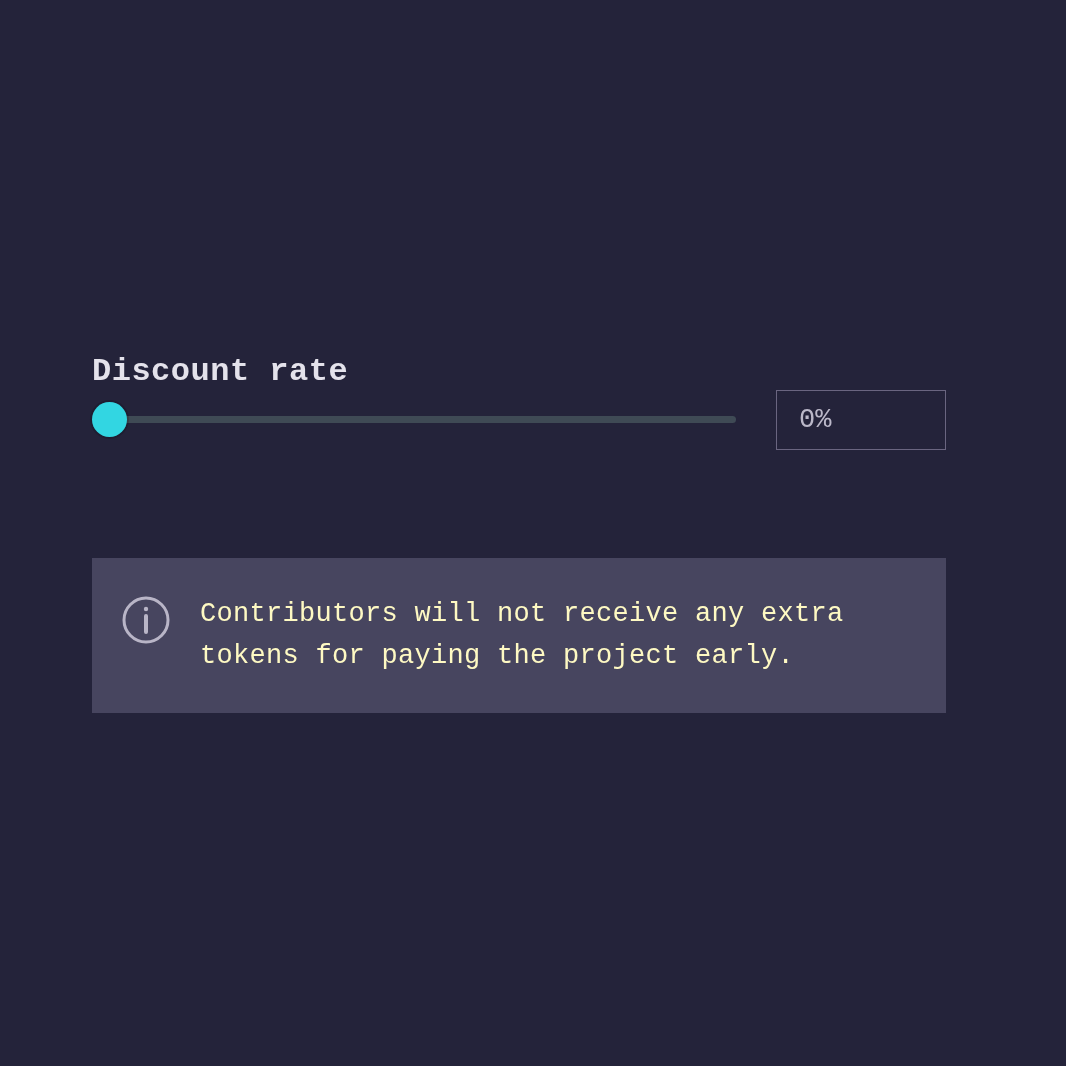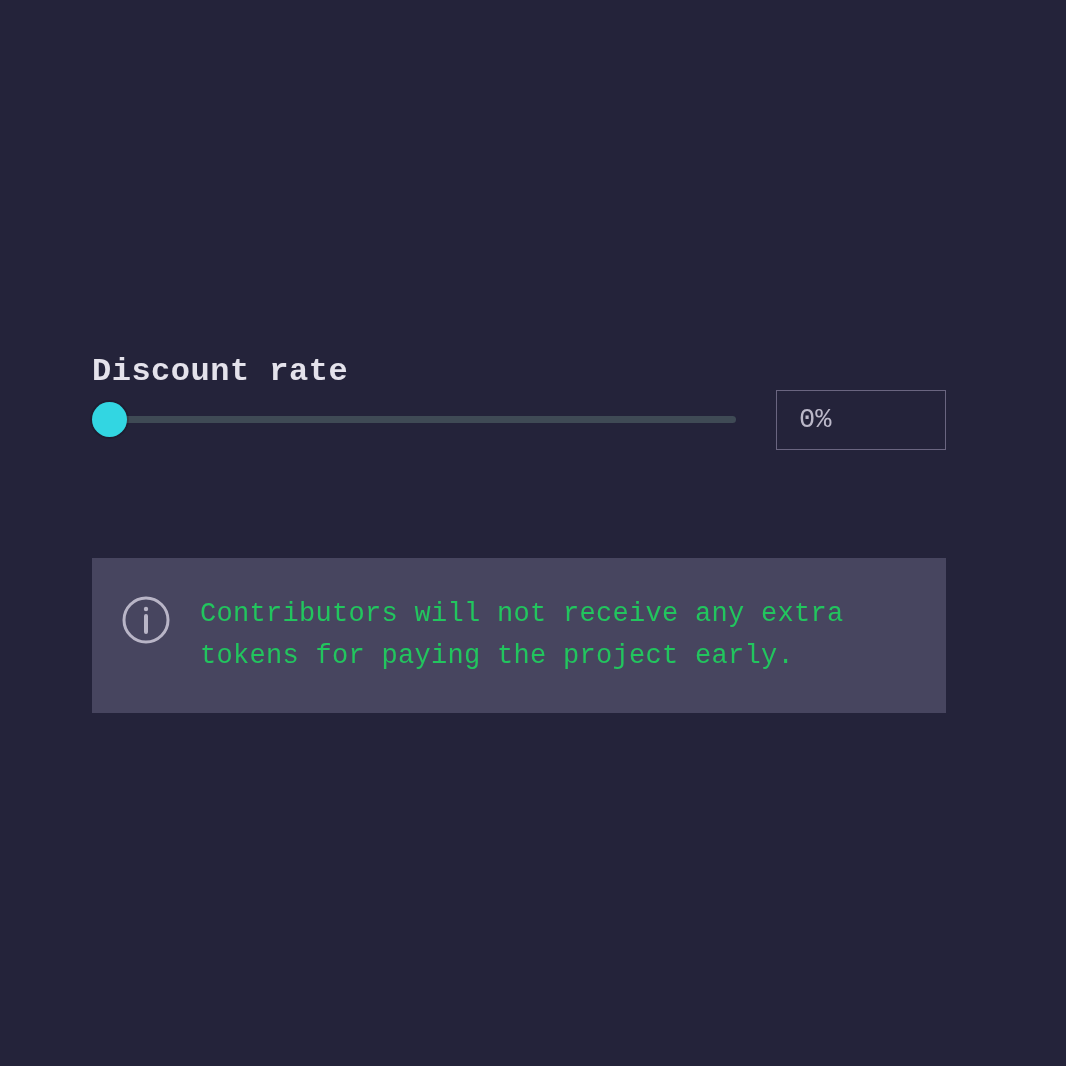--- a/index.html
+++ b/index.html
@@ -92,21 +92,21 @@
       justify-content: center;
       padding-top: 2px;
     }
     .info-icon-svg {
       width: 48px;
       height: 48px;
     }
     .info-text {
       font-size: 27px;
       line-height: 1.55;
-      color: #22c55e;
+      color: #fef9c3;
       letter-spacing: 0.3px;
     }
   </style>
 </head>
 <body>
 
 <div class="container">
   <h2 class="heading">Discount rate</h2>
 
   <div class="slider-row">

